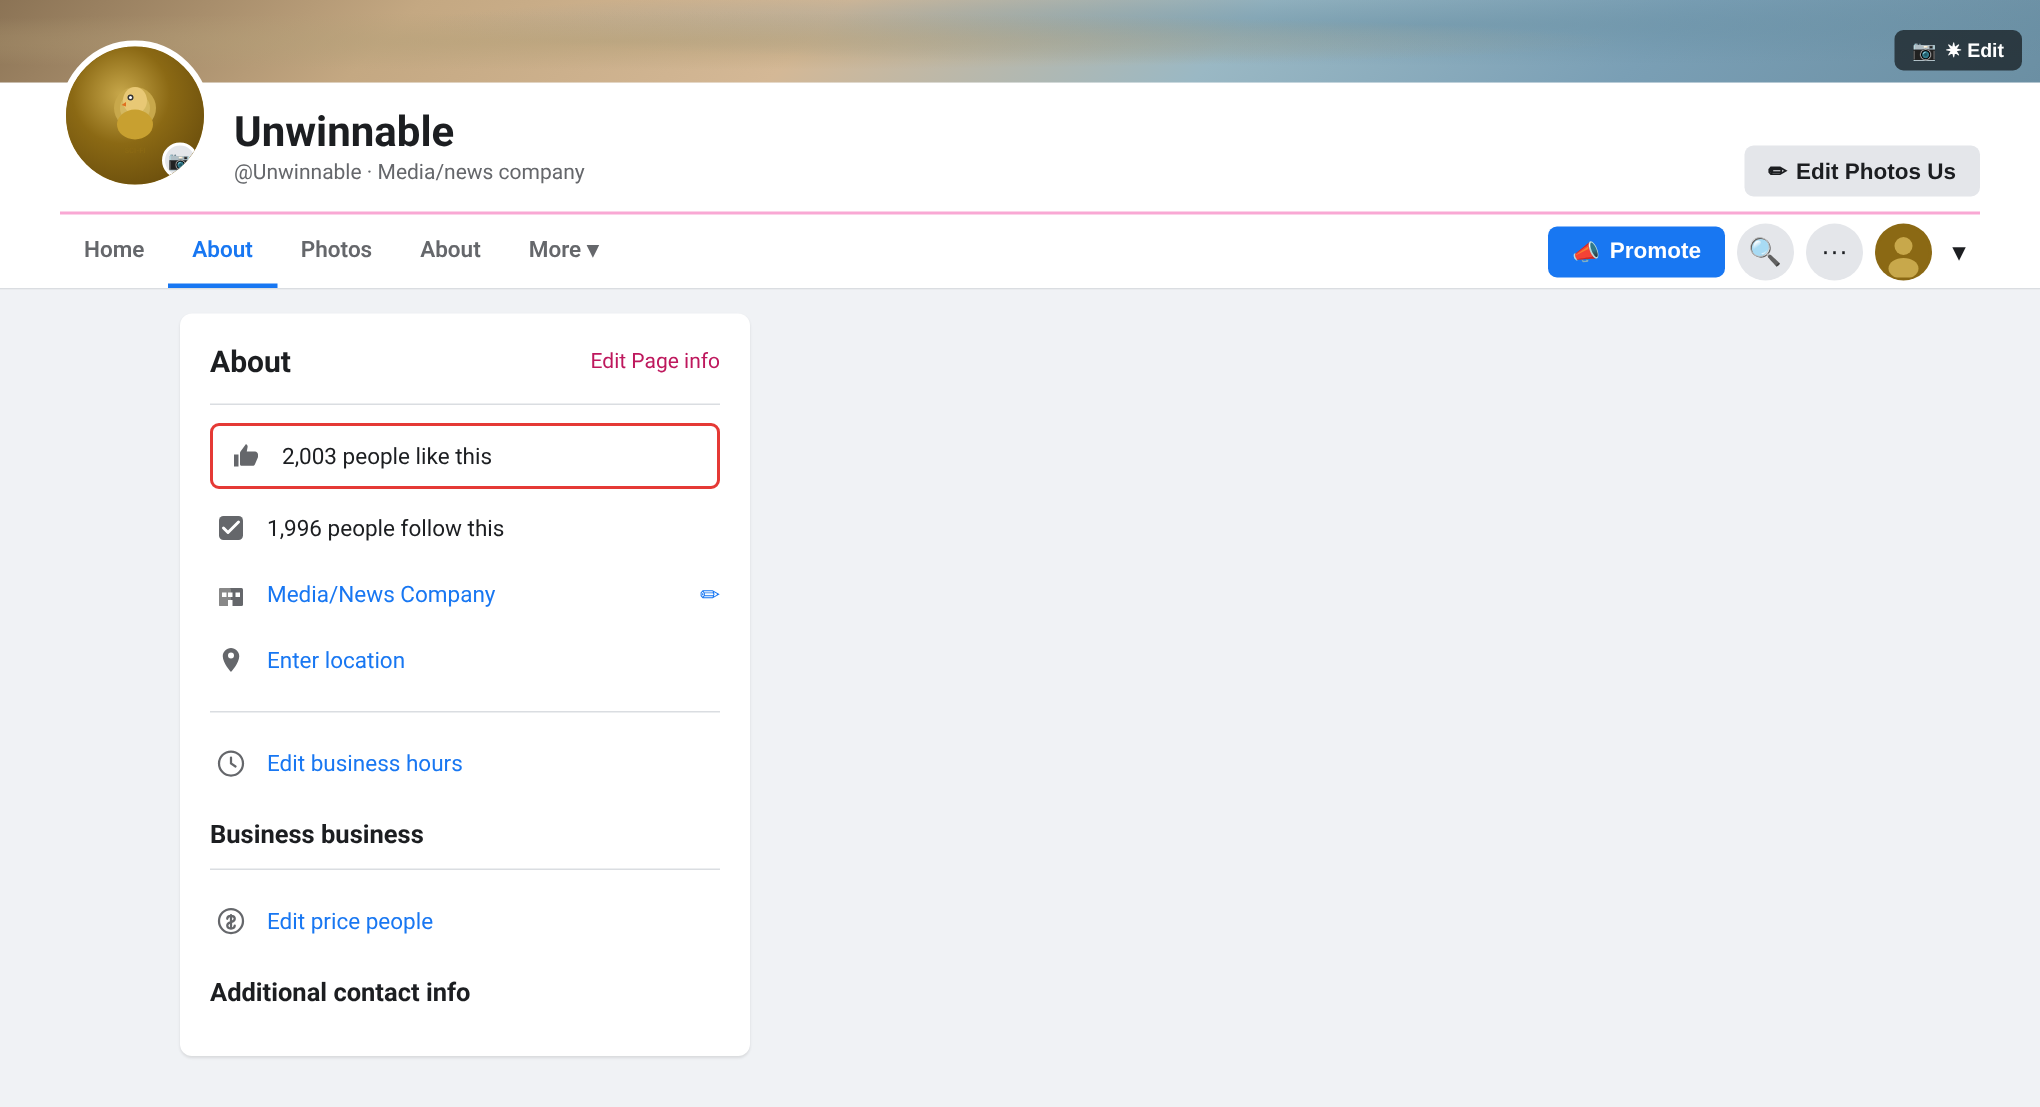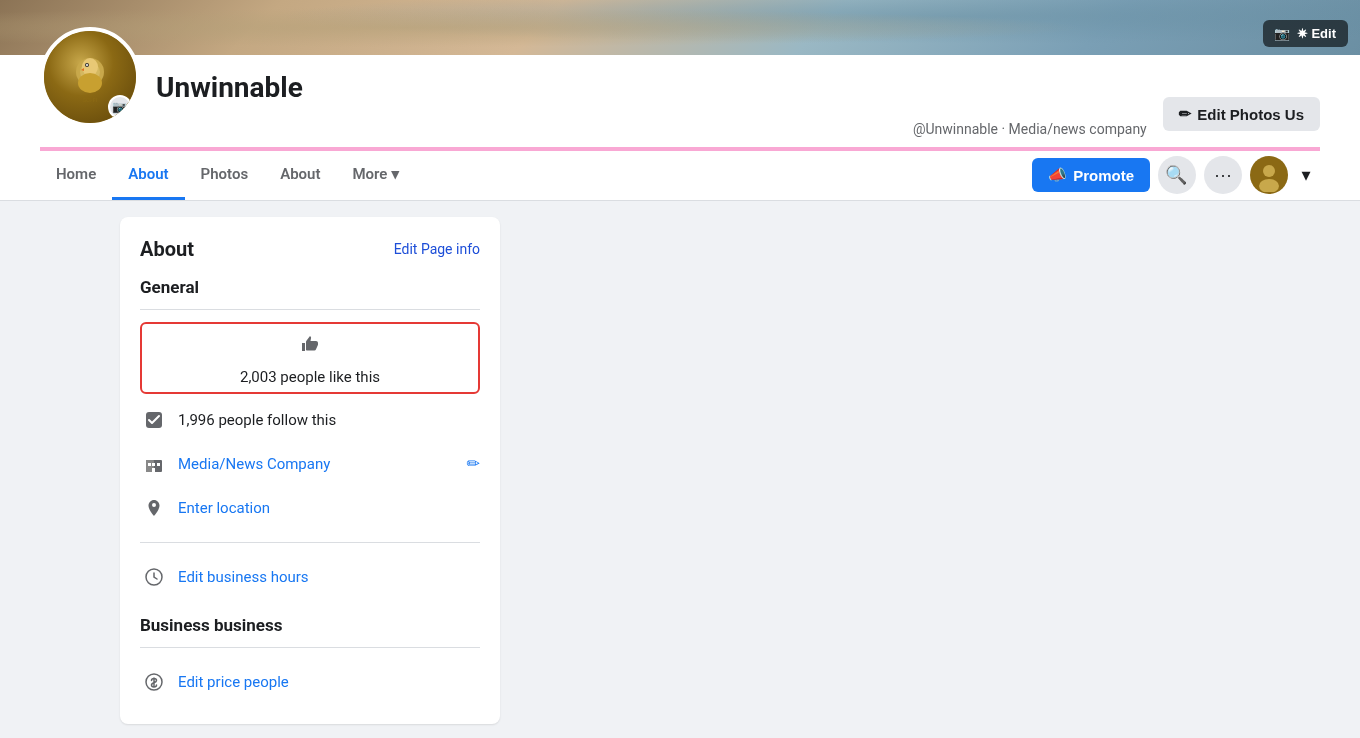--- a/index.html
+++ b/index.html
@@ -98,22 +98,21 @@
     }
     .profile-name {
       font-size: 28px;
       font-weight: 700;
       color: #1c1e21;
       line-height: 1.2;
     }
     .profile-subtitle {
       font-size: 14px;
       color: #65676b;
-      margin-top: 16px;
-      text-align: right;
+      margin-top: 2px;
     }
     .profile-actions {
       display: flex;
       align-items: center;
       padding-top: 30px;
       gap: 8px;
     }
     .edit-contact-btn {
       background: #e4e6ea;
       border: none;
@@ -126,21 +125,21 @@
       align-items: center;
       gap: 6px;
       color: #1c1e21;
     }
 
     
     .nav-tabs {
       display: flex;
       align-items: center;
       padding: 0;
-      border-top: 4px solid #f9a8d4;
+      border-top: 2px solid #f9a8d4;
       justify-content: space-between;
     }
     .nav-tabs-left {
       display: flex;
       align-items: center;
     }
     .nav-tab {
       padding: 14px 16px;
       font-size: 15px;
       font-weight: 600;
@@ -221,21 +220,21 @@
       display: flex;
       justify-content: space-between;
       align-items: center;
       margin-bottom: 16px;
     }
     .about-title {
       font-size: 20px;
       font-weight: 700;
     }
     .edit-page-info-link {
-      color: #1d4ed8;
+      color: #be185d;
       font-size: 14px;
       cursor: pointer;
       text-decoration: none;
     }
     .section-label {
       font-size: 17px;
       font-weight: 700;
       margin: 16px 0 12px;
       color: #1c1e21;
     }
@@ -267,21 +266,20 @@
     .info-link {
       color: #1877f2;
       cursor: pointer;
       text-decoration: none;
     }
     .info-row-highlight {
       border: 2px solid #e53935;
       border-radius: 6px;
       padding: 6px 8px;
       margin: 4px 0;
-      flex-direction: column;
     }
     .edit-icon-blue {
       color: #1877f2;
       font-size: 16px;
       cursor: pointer;
       margin-left: auto;
     }
     .follow-icon {
       color: #65676b;
     }
@@ -375,21 +373,20 @@
 </div>
 
 <div class="main-content">
   <div class="left-col">
     <div class="about-card">
       <div class="about-header">
         <h2 class="about-title">About</h2>
         <a class="edit-page-info-link">Edit Page info</a>
       </div>
 
-      <div class="section-label">General</div>
       <hr class="section-divider">
 
       <div class="info-row info-row-highlight">
         <div class="info-icon">
           <svg width="20" height="20" viewBox="0 0 20 20" fill="#65676b">
             <path d="M2 9h3v8H2V9zm4-1c0-.6.2-1 .6-1.4L10 2l.7.7c.3.3.4.7.4 1.1L10.5 7H16c.6 0 1 .2 1.4.6.4.4.6.9.6 1.4v1.4c0 .2 0 .4-.1.6l-2 4.6c-.2.5-.8.9-1.4.9H7c-.6 0-1-.4-1-1V8z"></path>
           </svg>
         </div>
         <span class="info-text">2,003 people like this</span>
       </div>
@@ -446,15 +443,16 @@
       <div class="info-row">
         <div class="info-icon">
           <svg width="20" height="20" viewBox="0 0 20 20" fill="none" stroke="#65676b" stroke-width="1.5">
             <circle cx="10" cy="10" r="8"></circle>
             <path d="M10 6v8M7.5 8.5c0-1.4 1-2 2.5-2s2.5.9 2.5 2-1 1.8-2.5 2.2S7.5 11.8 7.5 13c0 1.2 1 2 2.5 2s2.5-.8 2.5-2" stroke-linecap="round"></path>
           </svg>
         </div>
         <a class="info-link">Edit price people</a>
       </div>
 
+      <div class="section-label">Additional contact info</div>
     </div>
   </div>
 </div>
 
 </body></html>

